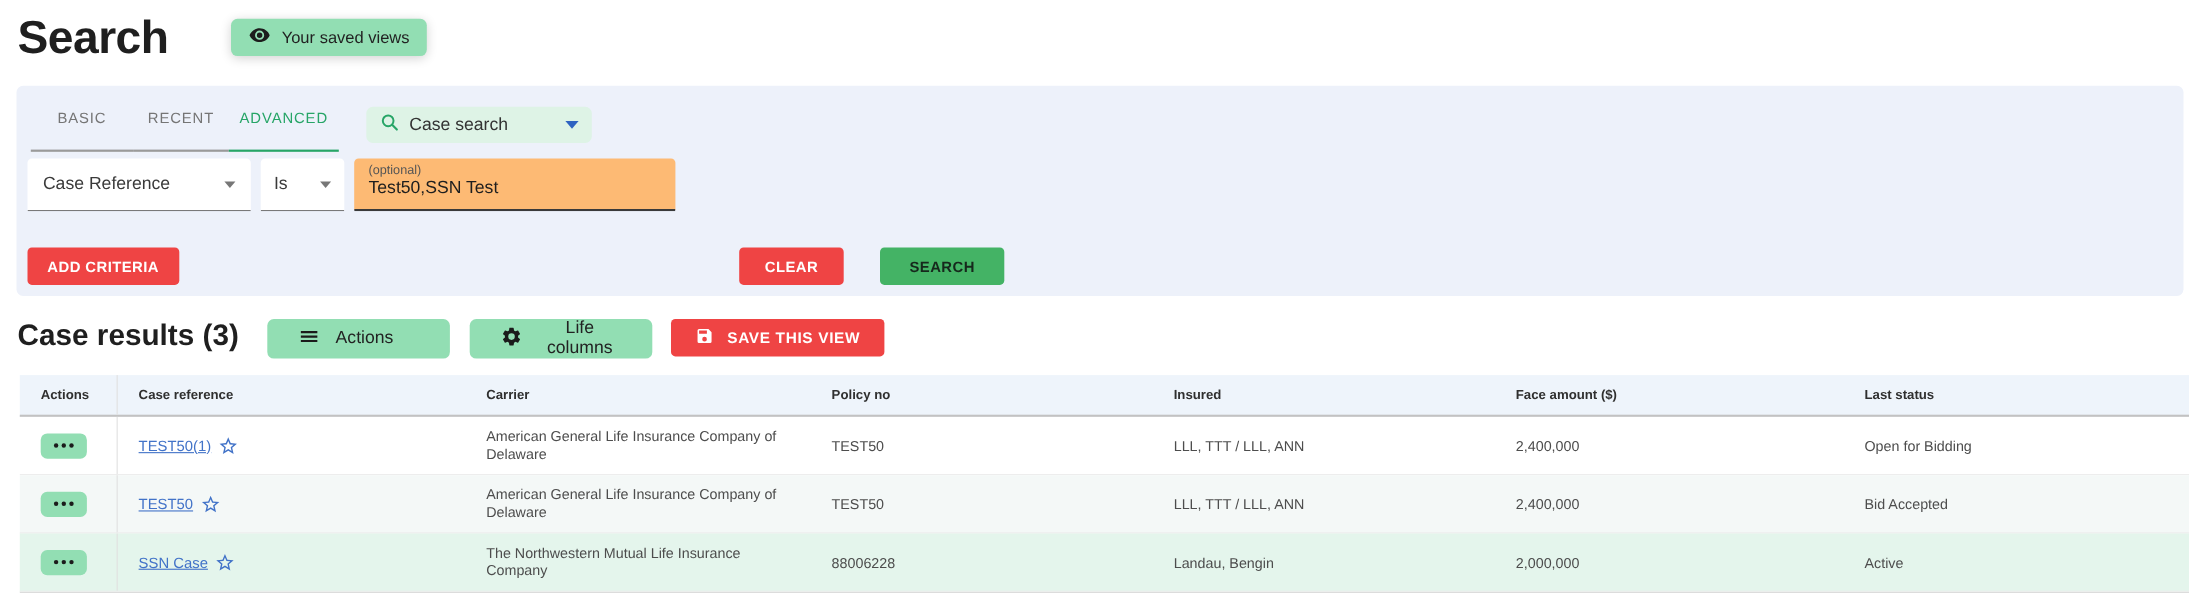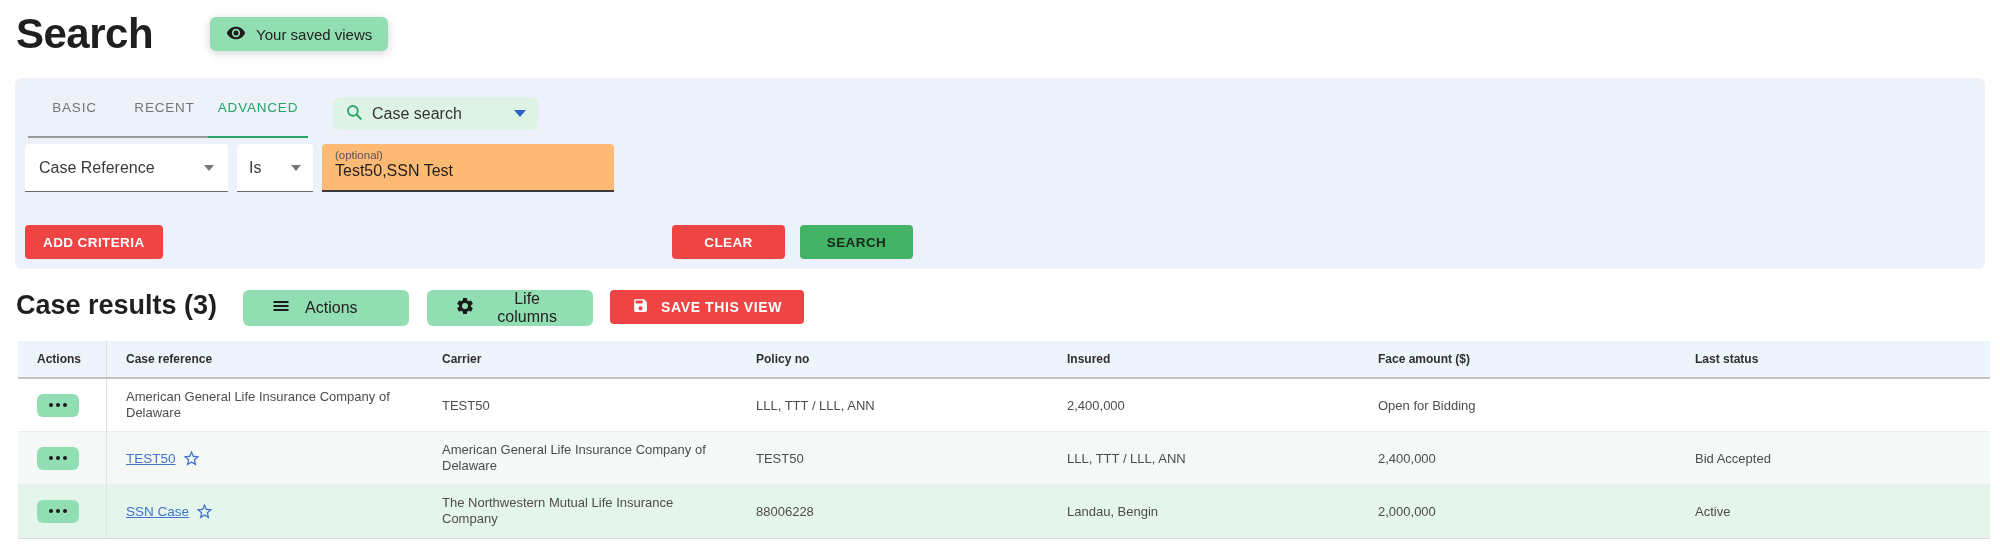--- a/index.html
+++ b/index.html
@@ -46,21 +46,21 @@
         border-bottom:2px solid #3a3a3a; padding:5px 13px 0 13px; }
   .input-hint { display:block; font-size:11.5px; color:#555; }
   .text-input { border:none; outline:none; background:transparent; width:100%;
         font-size:16px; color:#1e1e1e; font-family:inherit; padding:1px 0 0 0; }
 
   .btn { border:none; border-radius:4px; height:34px; font-weight:bold; font-size:13.5px;
         letter-spacing:0.4px; cursor:pointer; font-family:inherit; }
   .btn-blue { background:#ef4444; color:#ffffff; }
   .btn-green { background:#44b365; color:#16281c; }
   .add-criteria { position:absolute; left:10px; top:147px; padding:0 18px; }
-  .clear-btn  { position:absolute; left:657px; top:147px; width:113px; }
+  .clear-btn  { position:absolute; left:657px; top:147px; width:95px; }
   .search-btn { position:absolute; left:785px; top:147px; width:113px; }
 
   
   .results-header { display:flex; align-items:flex-start; margin:21px 15px 0 16px; height:38px; }
   .results-title { font-size:27px; font-weight:bold; color:#1f1f1f; }
   .pill-btn { display:flex; align-items:center; gap:14px; background:#92deb3; border:none;
         border-radius:6px; height:36px; padding:0 28px; font-size:16px; color:#222;
         cursor:pointer; font-family:inherit; }
   .actions-pill { margin-left:26px; width:166px; }
   .editcols-pill { margin-left:18px; width:166px; }
@@ -184,20 +184,28 @@
   </div>
 
   <div class="tgrid trow">
     <div class="td col-actions">
       <button class="dots-btn">
           <i></i>
           <i></i>
           <i></i>
         </button>
     </div>
+    <div class="td">
+      <a class="case-link">TEST50(1)</a>
+      <button class="star-btn">
+        <svg width="19" height="19" viewBox="0 0 24 24">
+            <path fill="#4273c8" d="M22 9.24l-7.19-.62L12 2 9.19 8.63 2 9.24l5.46 4.73L5.82 21 12 17.27 18.18 21l-1.63-7.03L22 9.24zM12 15.4l-3.76 2.27 1-4.28-3.32-2.88 4.38-.38L12 6.1l1.71 4.04 4.38.38-3.32 2.88 1 4.28L12 15.4z"></path>
+          </svg>
+      </button>
+    </div>
     <div class="td wrap">American General Life Insurance Company of Delaware</div>
     <div class="td">TEST50</div>
     <div class="td">LLL, TTT / LLL, ANN</div>
     <div class="td">2,400,000</div>
     <div class="td">Open for Bidding</div>
   </div>
 
   <div class="tgrid trow tint">
     <div class="td col-actions">
       <button class="dots-btn">

